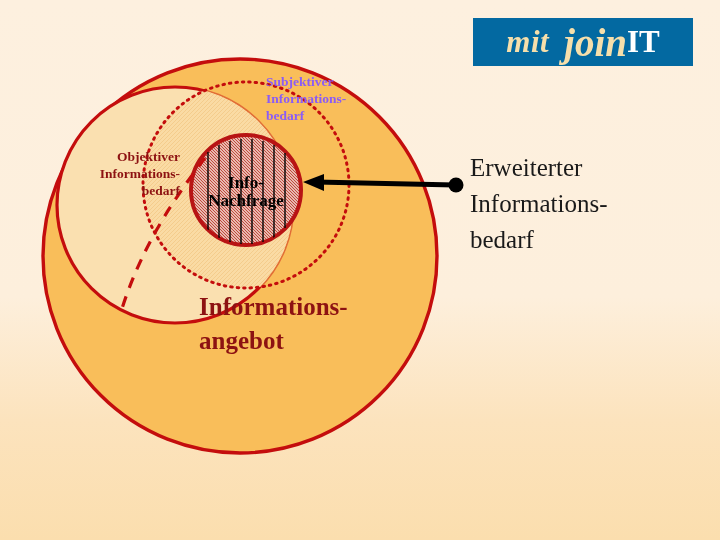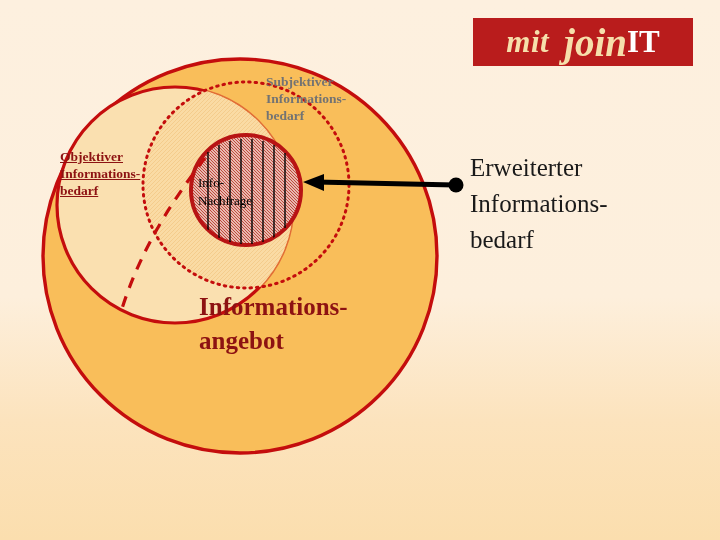--- a/index.html
+++ b/index.html
@@ -33,21 +33,21 @@
     height: 540px;
   }
 
   
   #logo-box {
     position: absolute;
     left: 473px;
     top: 18px;
     width: 220px;
     height: 48px;
-    background: #b91c1c;
+    background: #0369a1;
     display: flex;
     align-items: center;
     justify-content: center;
     white-space: pre;
   }
   .logo-mit {
     font-family: "Liberation Serif", "DejaVu Serif", serif;
     font-style: italic;
     font-weight: bold;
     font-size: 31px;
@@ -71,45 +71,44 @@
 
   
   .lbl {
     position: absolute;
     white-space: pre-line;
   }
   #label-objektiv {
     left: 60px;
     top: 148px;
     width: 120px;
-    text-align: left;
+    text-align: right;
     color: #8d1212;
     font-weight: bold;
     font-size: 13.5px;
     line-height: 17px;
-    text-decoration: underline;
   }
   #label-subjektiv {
     left: 266px;
     top: 73px;
     width: 122px;
     text-align: left;
-    color: #737373;
+    color: #8b5cf6;
     font-weight: bold;
     font-size: 13.5px;
     line-height: 17px;
   }
   #label-nachfrage {
     left: 198px;
     top: 174px;
     width: 96px;
-    text-align: left;
+    text-align: center;
     color: #000000;
-    font-weight: normal;
-    font-size: 13px;
+    font-weight: bold;
+    font-size: 17px;
     line-height: 18px;
   }
   #label-angebot {
     left: 199px;
     top: 290px;
     width: 230px;
     text-align: left;
     color: #8d1212;
     font-weight: bold;
     font-size: 25px;

